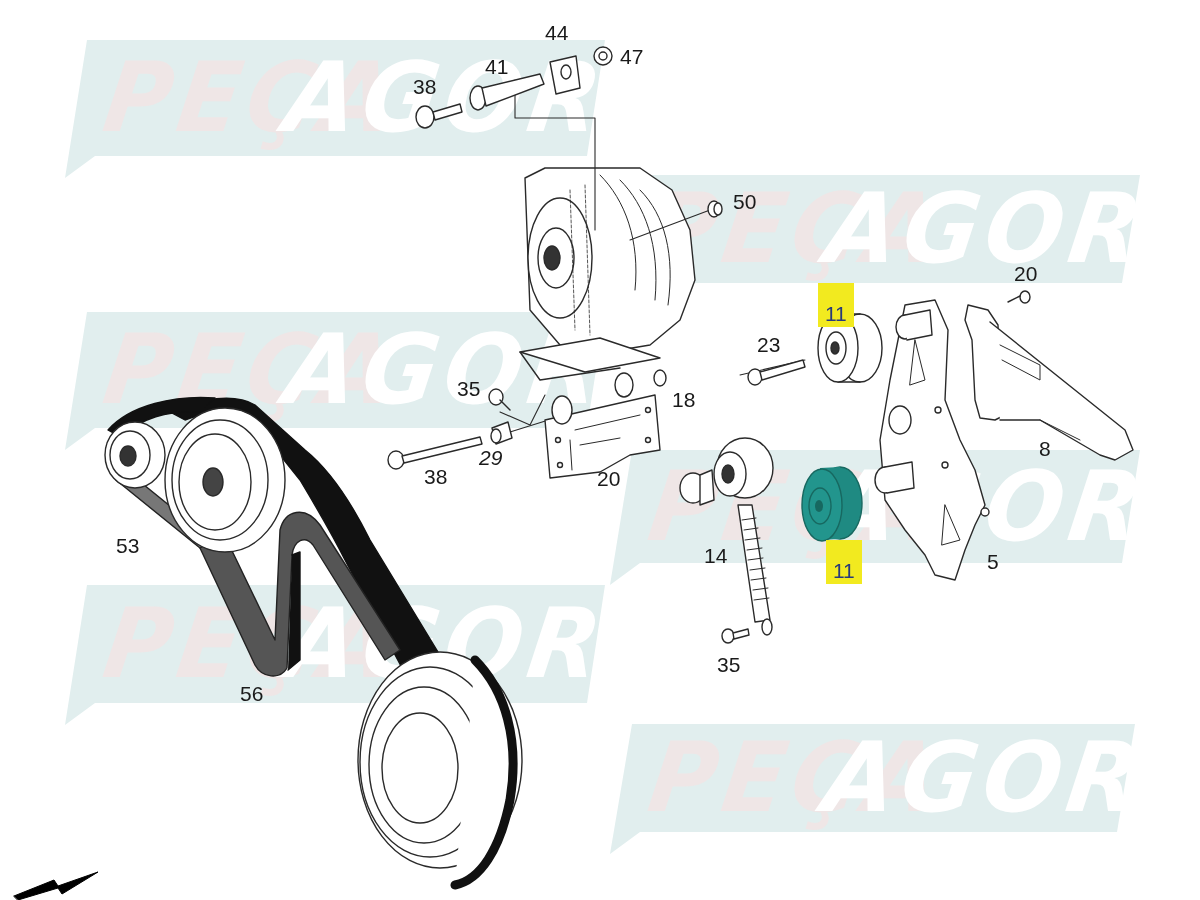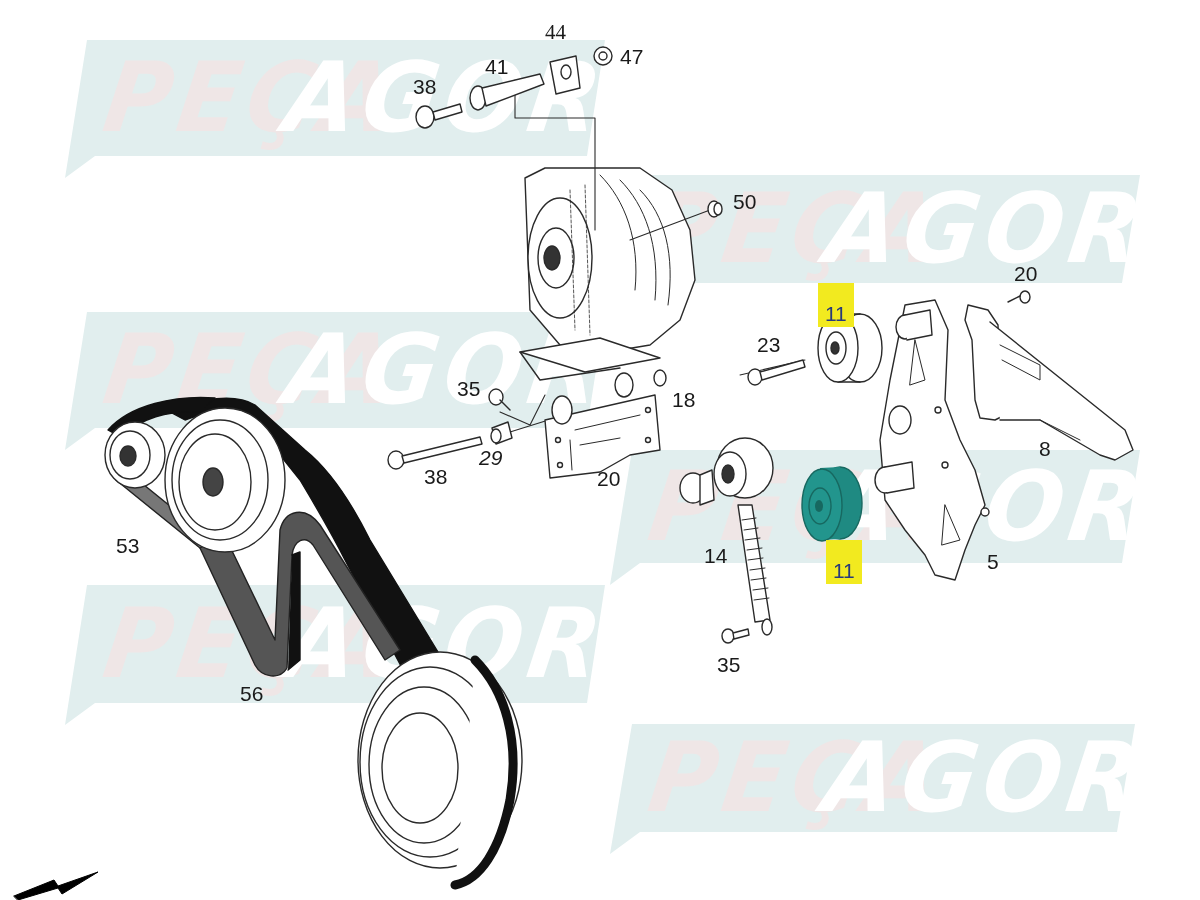--- a/index.html
+++ b/index.html
@@ -234,21 +234,21 @@
       <ellipse cx="1025" cy="297" rx="5" ry="6"></ellipse>
       <path d="M1020,296 L1008,302"></path>
     </g>
 
     <g>
       <path d="M14,896 L54,880 L58,886 L98,872 L62,894 L58,888 L18,900 Z" fill="#000" stroke="#000" stroke-width="1"></path>
     </g>
   </svg>
 
   <div id="callouts">
-      <div class="callout" style="left: 545px; top: 22px; font-family: Liberation Serif, serif;">44</div>
+      <div class="callout" style="left: 545px; top: 22px;">44</div>
       <div class="callout" style="left: 620px; top: 46px; text-align: right;">47</div>
       <div class="callout" style="left: 485px; top: 56px;">41</div>
       <div class="callout" style="left: 413px; top: 76px; text-align: center;">38</div>
       <div class="callout" style="left: 733px; top: 191px;">50</div>
       <div class="callout" style="left: 1014px; top: 263px;">20</div>
       <div class="callout hl" style="left: 818px; top: 283px;">11</div>
       <div class="callout" style="left: 757px; top: 334px;">23</div>
       <div class="callout" style="left: 457px; top: 378px;">35</div>
       <div class="callout" style="left: 672px; top: 389px;">18</div>
       <div class="callout" style="left: 1039px; top: 438px;">8</div>

